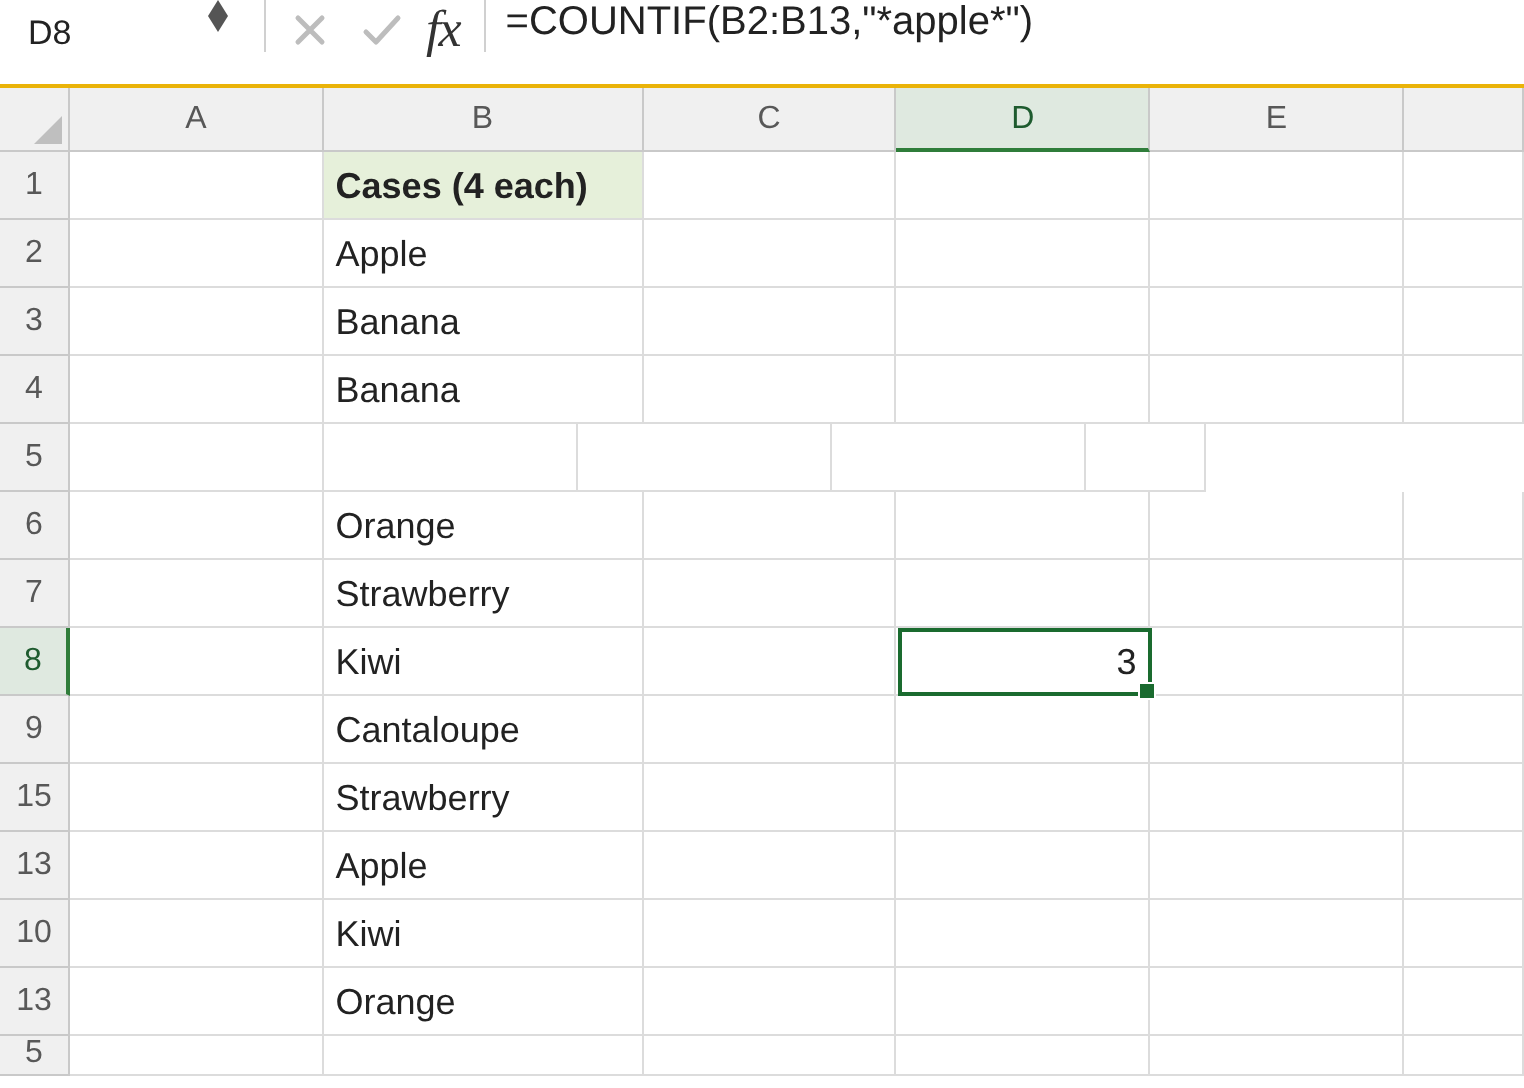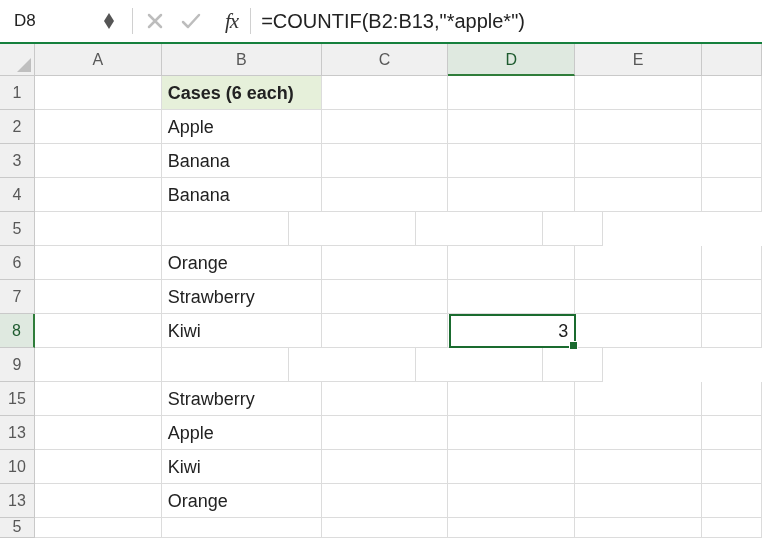--- a/index.html
+++ b/index.html
@@ -8,23 +8,22 @@
   font-size: 17px;
   background: #fff;
   overflow: hidden;
   width: 762px;
   height: 544px;
 }
 
 
 .formula-bar {
   display: flex;
-  align-items: center;
   height: 44px;
-  border-bottom: 2px solid #15803d;
+  border-bottom: 2px solid #eab308;
   background: #fff;
   padding: 0 6px;
 }
 .name-box {
   width: 98px;
   height: 34px;
   display: flex;
   align-items: center;
   padding-left: 8px;
   font-size: 17px;
@@ -44,23 +43,23 @@
   height: 30px;
   display: flex;
   align-items: center;
   justify-content: center;
   margin: 0 3px;
   color: #a0a0a0;
 }
 .fx-label {
   font-family: "Times New Roman", serif;
   font-style: italic;
-  font-size: 21px;
+  font-size: 26px;
   color: #333;
-  margin: 0 8px 0 16px;
+  margin: 0 8px 0 4px;
   letter-spacing: -1px;
 }
 .fb-divider {
   width: 1px;
   height: 26px;
   background: #d0d0d0;
   margin: 0 4px;
 }
 .formula-input {
   flex: 1;
@@ -200,21 +199,21 @@
     <div class="col-header cB">B</div>
     <div class="col-header cC">C</div>
     <div class="col-header cD active">D</div>
     <div class="col-header cE">E</div>
     <div class="col-header cF"></div>
   </div>
 
   <div class="row">
     <div class="row-header">1</div>
     <div class="cell cA"></div>
-    <div class="cell cB head">Cases (6 each)</div>
+    <div class="cell cB head">Cases (4 each)</div>
     <div class="cell cC"></div>
     <div class="cell cD"></div>
     <div class="cell cE"></div>
     <div class="cell cF"></div>
   </div>
   <div class="row">
     <div class="row-header">2</div>
     <div class="cell cA"></div>
     <div class="cell cB">Apple</div>
     <div class="cell cC"></div>
@@ -271,20 +270,21 @@
     <div class="cell cA"></div>
     <div class="cell cB">Kiwi</div>
     <div class="cell cC"></div>
     <div class="cell cD num">3</div>
     <div class="cell cE"></div>
     <div class="cell cF"></div>
   </div>
   <div class="row">
     <div class="row-header">9</div>
     <div class="cell cA"></div>
+    <div class="cell cB">Cantaloupe</div>
     <div class="cell cC"></div>
     <div class="cell cD"></div>
     <div class="cell cE"></div>
     <div class="cell cF"></div>
   </div>
   <div class="row">
     <div class="row-header">15</div>
     <div class="cell cA"></div>
     <div class="cell cB">Strawberry</div>
     <div class="cell cC"></div>

